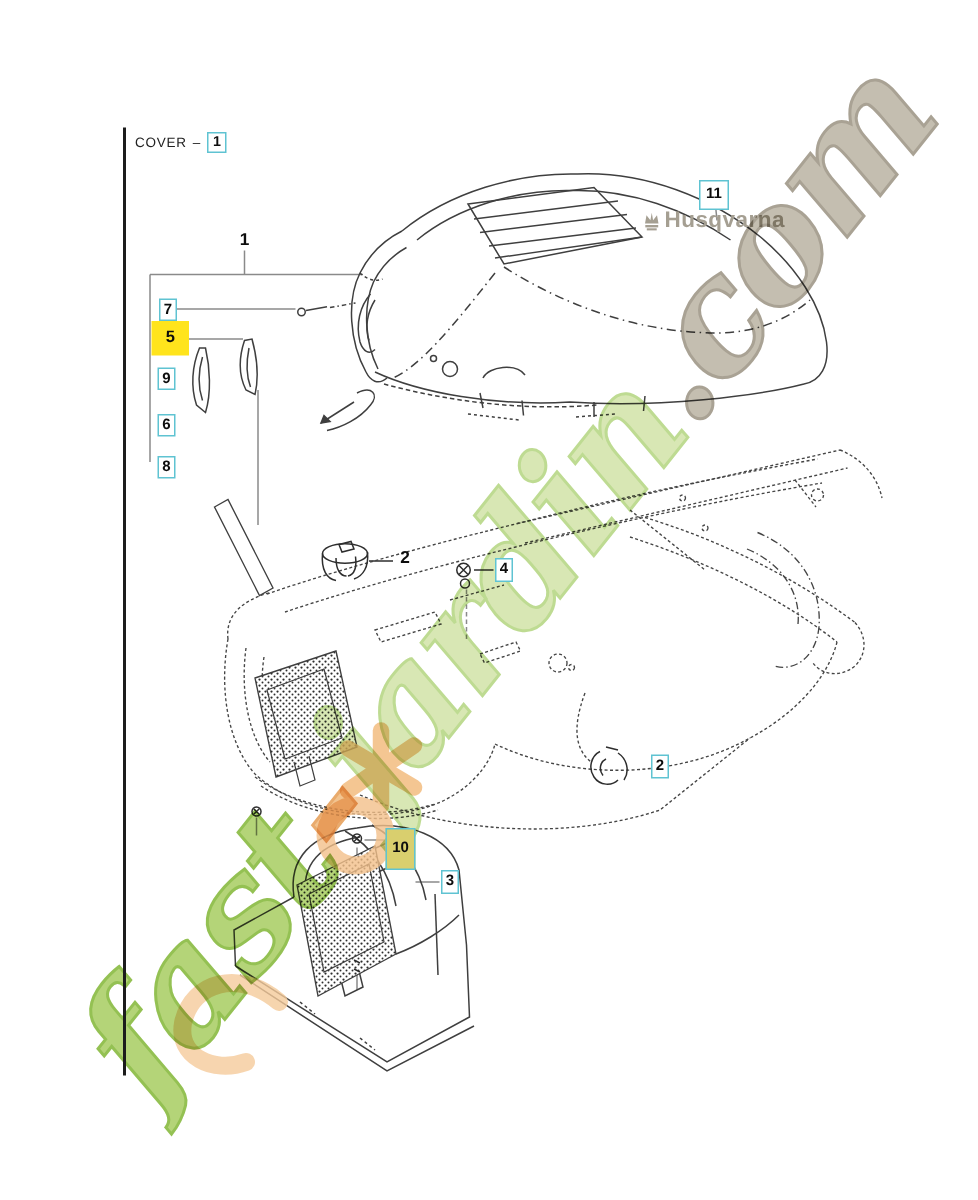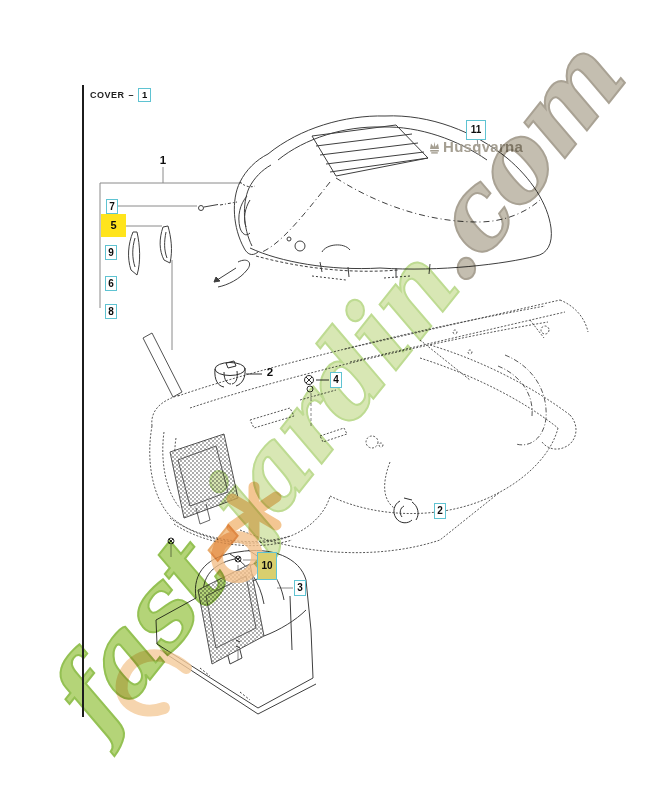--- a/index.html
+++ b/index.html
@@ -9,21 +9,21 @@
   }
   .left-rule{
     position:absolute;left:82px;top:85px;width:2px;height:632px;
     background:#1c1c1c;z-index:4;
   }
   .header{
     position:absolute;left:90px;top:88px;height:14px;display:flex;
     align-items:center;gap:4px;z-index:6;
   }
   .header .title{
-    font-size:9px;font-weight:bold;color:#222;letter-spacing:.5px;
+    font-size:9px;font-weight:normal;color:#222;letter-spacing:.5px;
   }
   .ref-box{
     border:1.5px solid #5fc3d2;background:#fff;color:#0e0e0e;
     font-weight:bold;font-size:9.5px;line-height:1;padding:1.5px 3px;
   }
   .diagram-svg{position:absolute;left:0;top:0;z-index:1;}
   .watermark{
     position:absolute;left:26px;top:678px;z-index:3;white-space:nowrap;
     transform:rotate(-51.5deg);transform-origin:0 0;
     font-family:"DejaVu Serif",serif;font-style:italic;font-weight:bold;

